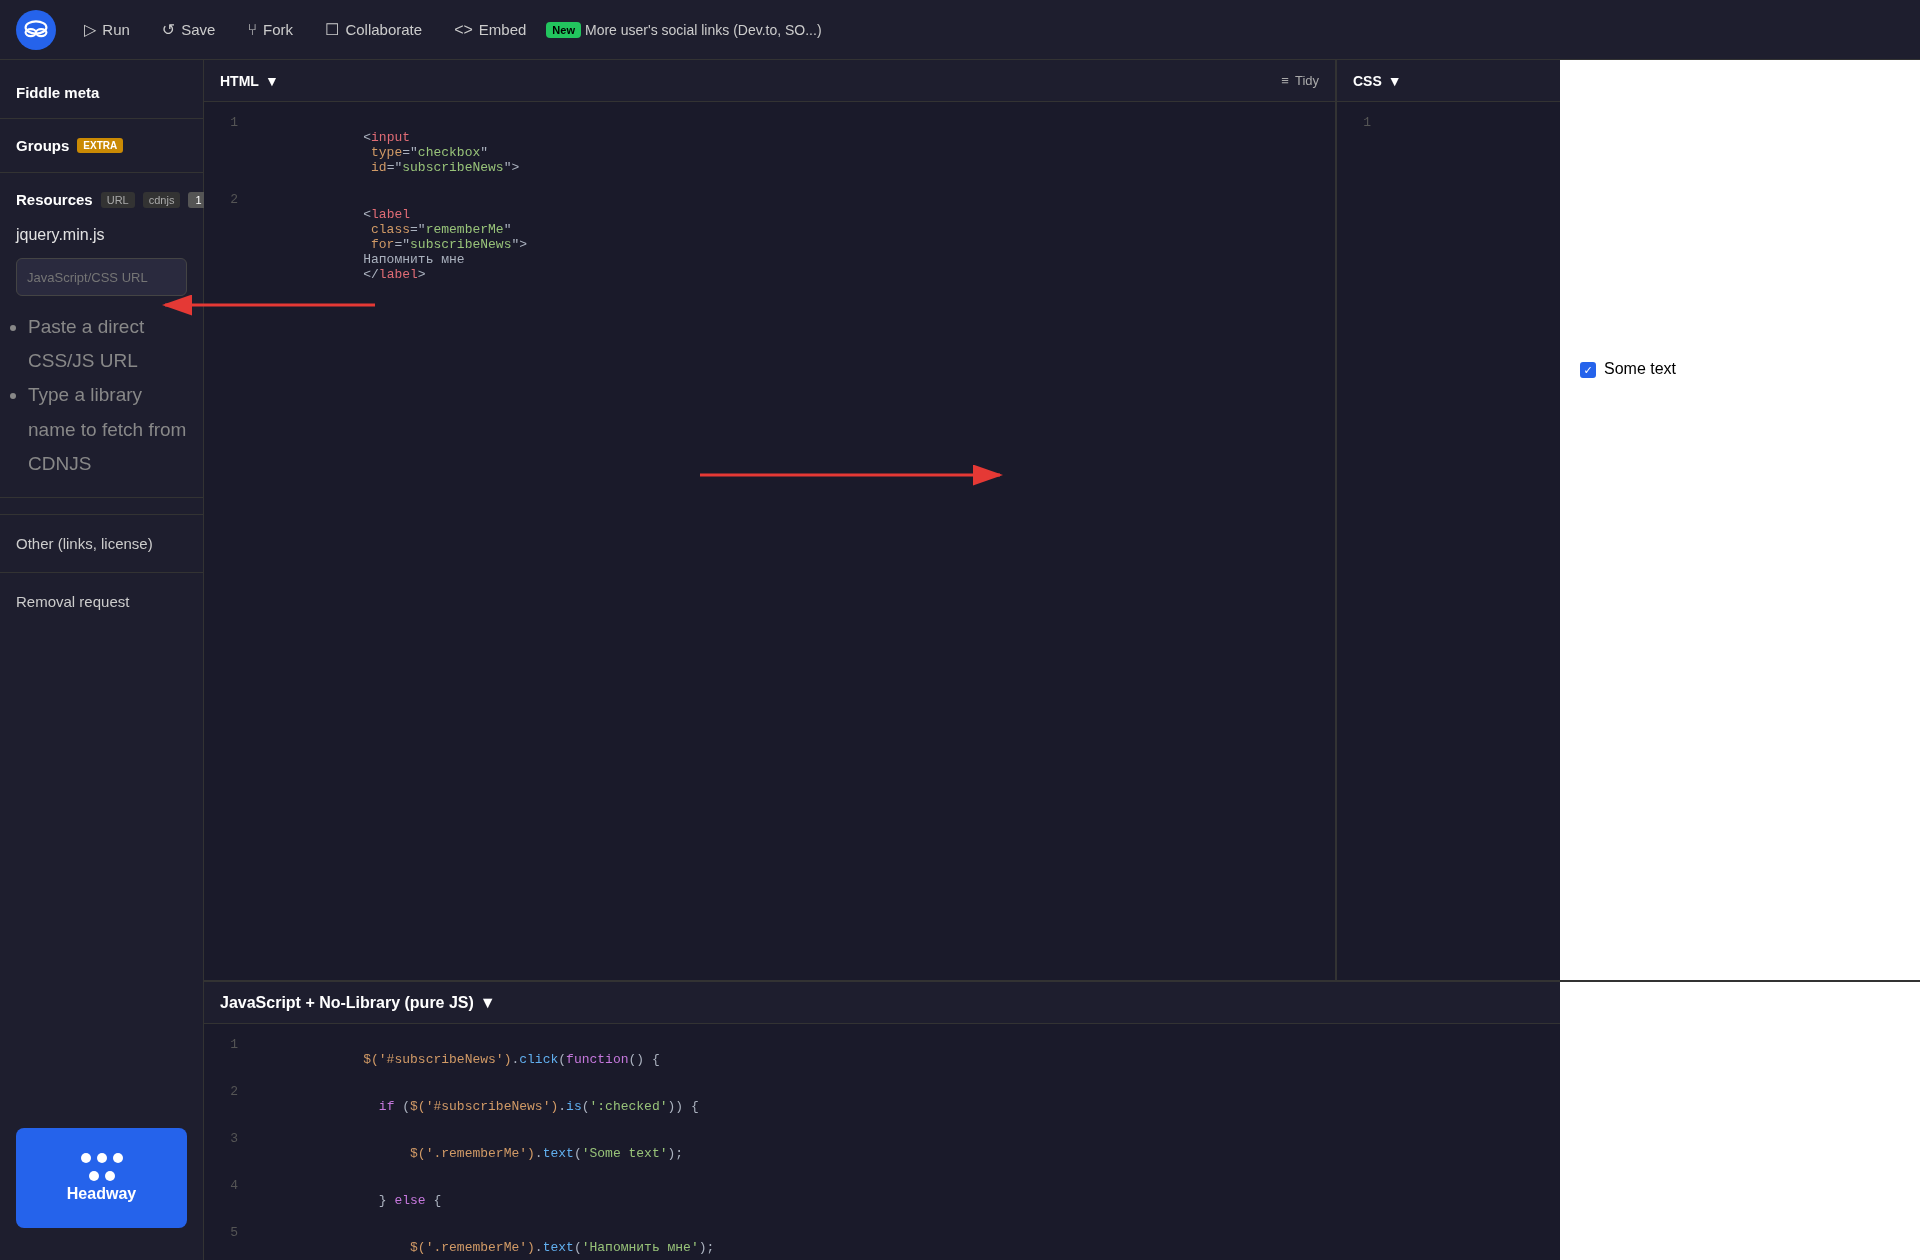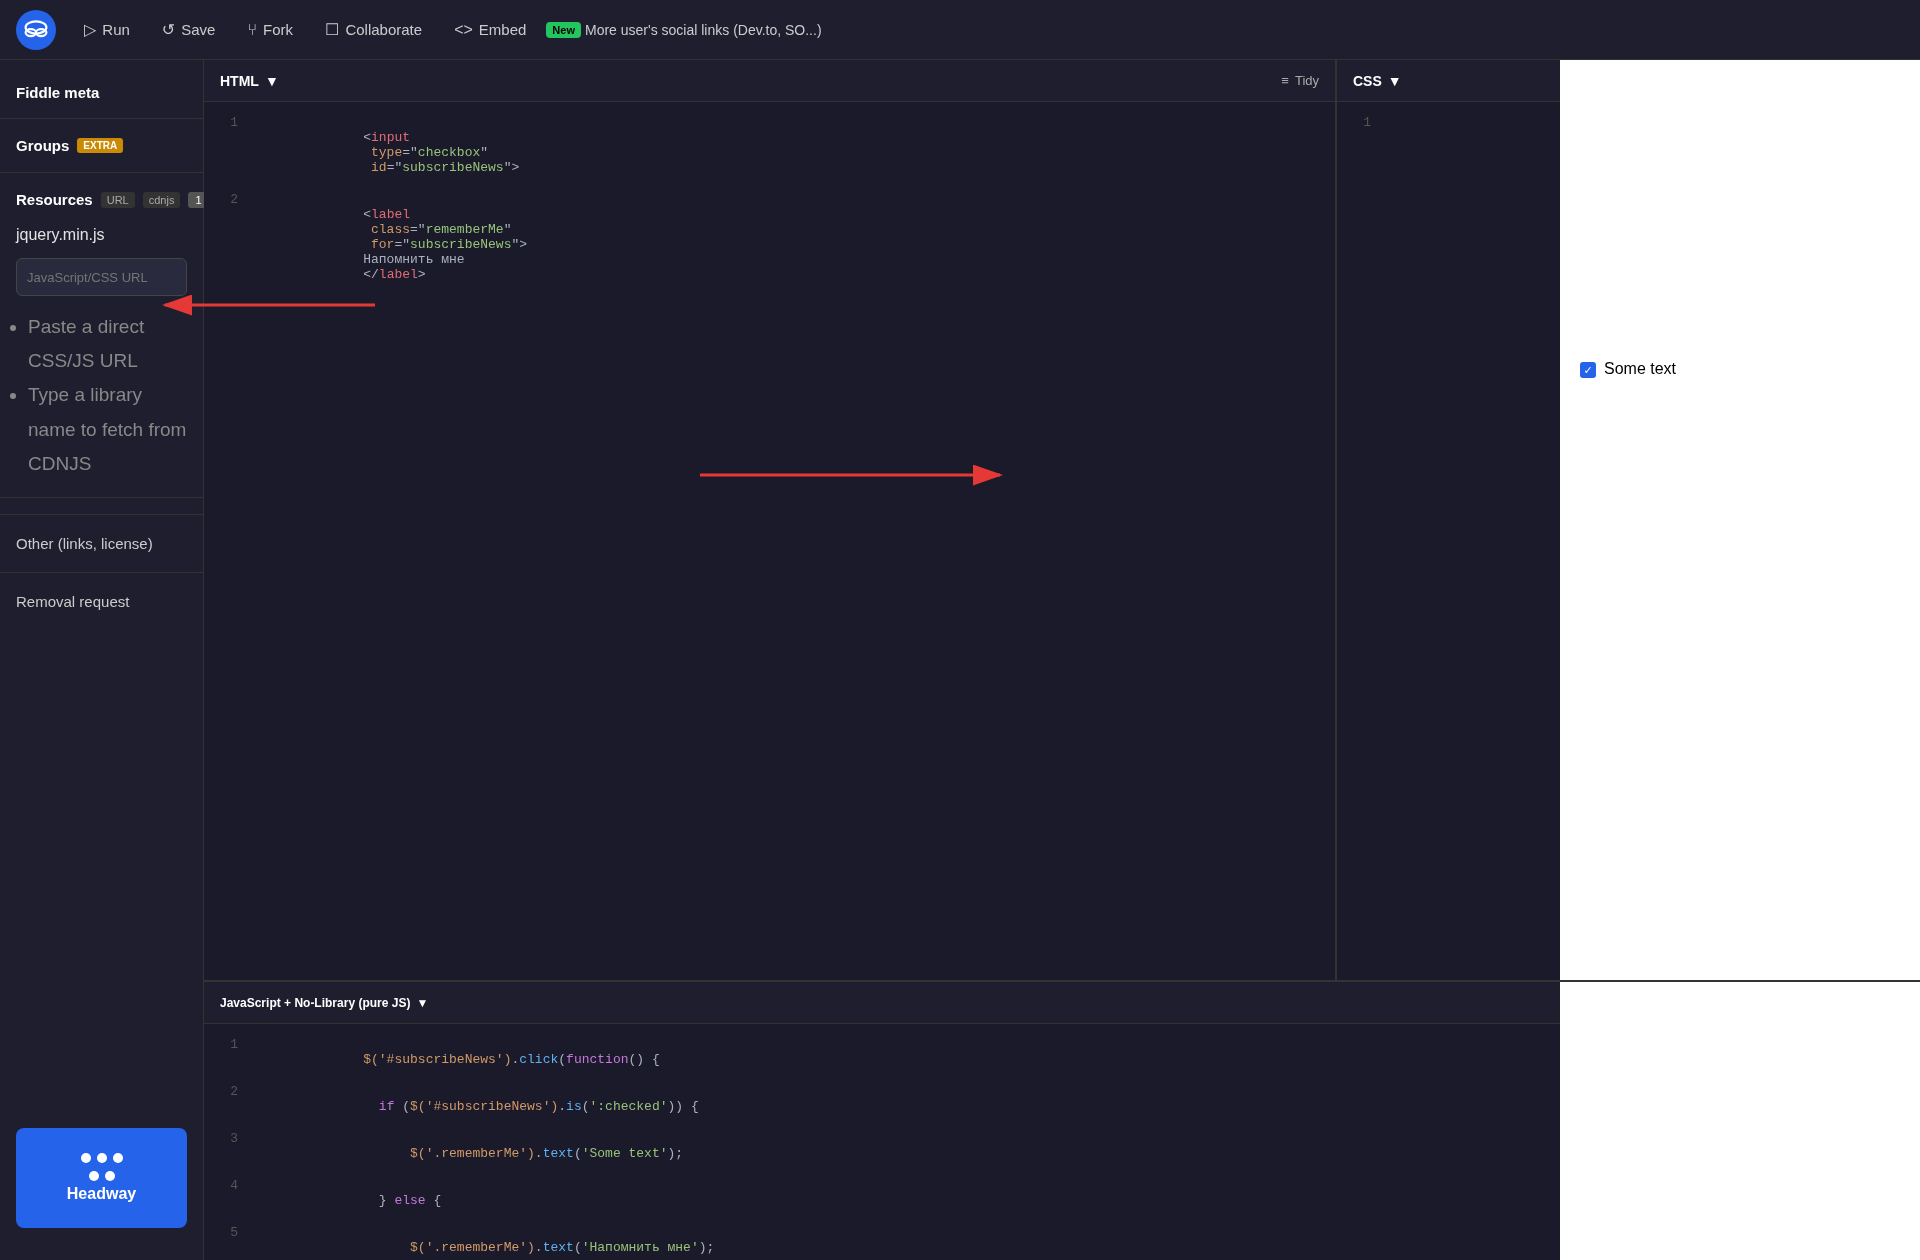--- a/index.html
+++ b/index.html
@@ -290,21 +290,21 @@
     }
     .js-panel-header {
       display: flex; align-items: center;
       background: #1e1e2e;
       padding: 0 16px;
       height: 42px;
       border-bottom: 1px solid #333;
     }
     .js-lang {
       display: flex; align-items: center; gap: 6px;
-      color: #fff; font-size: 12px; font-weight: 600; cursor: pointer;
+      color: #fff; font-size: 16px; font-weight: 600; cursor: pointer;
     }
     .arrow-svg {
       position: absolute;
       top: 60px;
       left: 0;
       width: 1920px;
       height: 600px;
       pointer-events: none;
       z-index: 10;
     }

